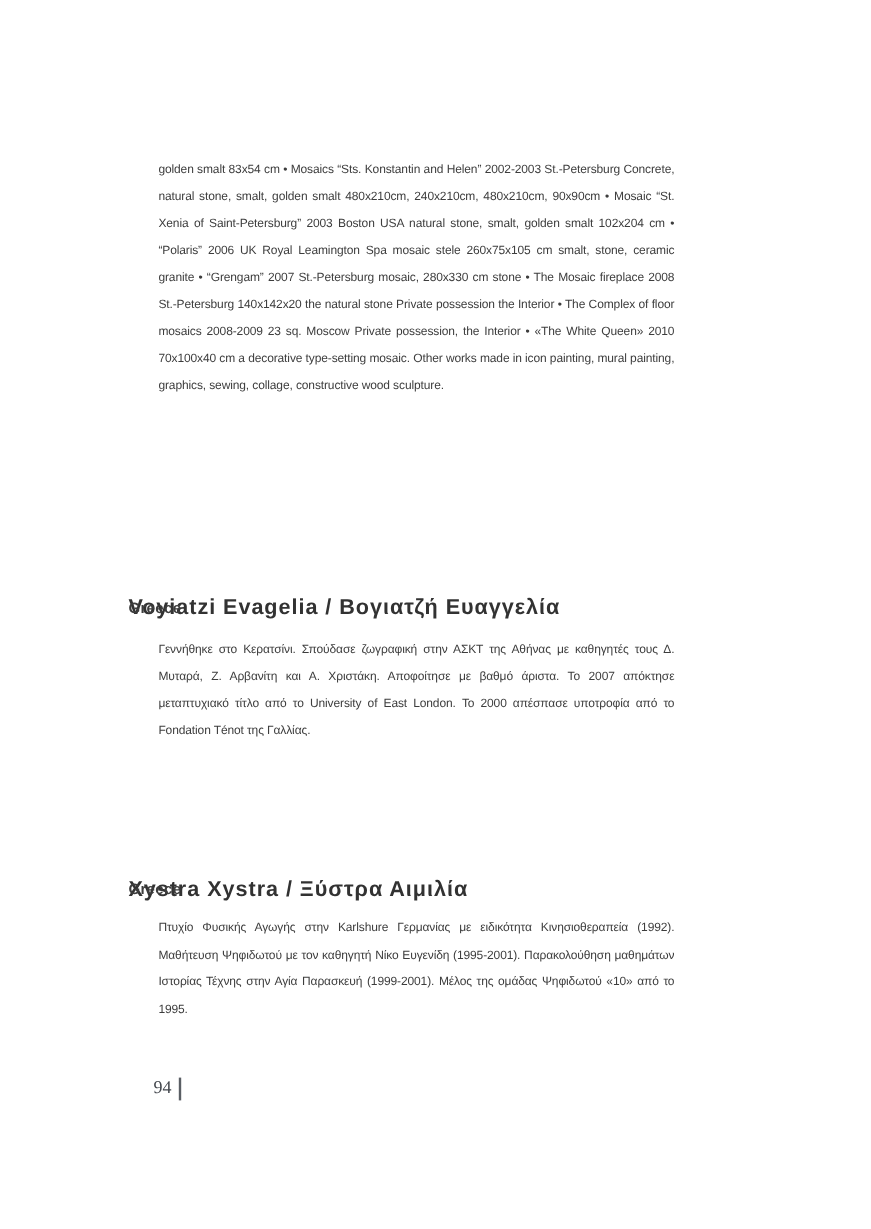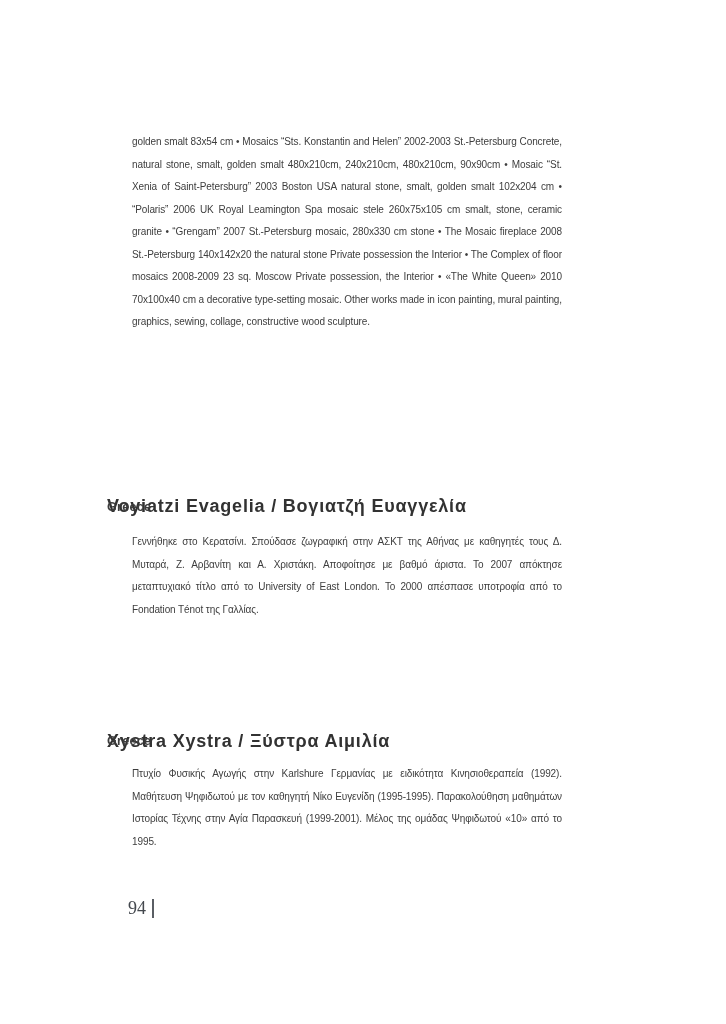--- a/index.html
+++ b/index.html
@@ -54,21 +54,21 @@
   .page-footer {
     position: absolute;
     left: 128px;
     top: 898px;
     display: flex;
     align-items: center;
     gap: 6px;
   }
   .page-number {
     font-family: "Liberation Serif", "DejaVu Serif", serif;
-    font-size: 18px;
+    font-size: 15px;
     color: #44484e;
   }
   .footer-divider {
     width: 2px;
     height: 19px;
     background: #5a5e64;
   }
 </style>
 </head>
 <body>
@@ -80,20 +80,20 @@
   <h2 class="entry-heading heading-1">Voyiatzi Evagelia / Βογιατζή Ευαγγελία</h2>
 
   <div class="country-label country-1">Greece</div>
 
   <p class="body-para para-2">Γεννήθηκε στο Κερατσίνι. Σπούδασε ζωγραφική στην ΑΣΚΤ της Αθήνας με καθηγητές τους Δ. Μυταρά, Ζ. Αρβανίτη και Α. Χριστάκη. Αποφοίτησε με βαθμό άριστα. Το 2007 απόκτησε μεταπτυχιακό τίτλο από το University of East London. Το 2000 απέσπασε υποτροφία από το Fondation Ténot της Γαλλίας.</p>
 
   <h2 class="entry-heading heading-2">Xystra Xystra / Ξύστρα Αιμιλία</h2>
 
   <div class="country-label country-2">Greece</div>
 
-  <p class="body-para para-3">Πτυχίο Φυσικής Αγωγής στην Karlshure Γερμανίας με ειδικότητα Κινησιοθεραπεία (1992). Μαθήτευση Ψηφιδωτού με τον καθηγητή Νίκο Ευγενίδη (1995-1995). Παρακολούθηση μαθημάτων Ιστορίας Τέχνης στην Αγία Παρασκευή (1999-2001). Μέλος της ομάδας Ψηφιδωτού «10» από το 1995.</p>
+  <p class="body-para para-3">Πτυχίο Φυσικής Αγωγής στην Karlshure Γερμανίας με ειδικότητα Κινησιοθεραπεία (1992). Μαθήτευση Ψηφιδωτού με τον καθηγητή Νίκο Ευγενίδη (1995-2001). Παρακολούθηση μαθημάτων Ιστορίας Τέχνης στην Αγία Παρασκευή (1999-2001). Μέλος της ομάδας Ψηφιδωτού «10» από το 1995.</p>
 
   <div class="page-footer">
     <span class="page-number">94</span>
     <span class="footer-divider"></span>
   </div>
 
 </div>
 
 </body></html>

